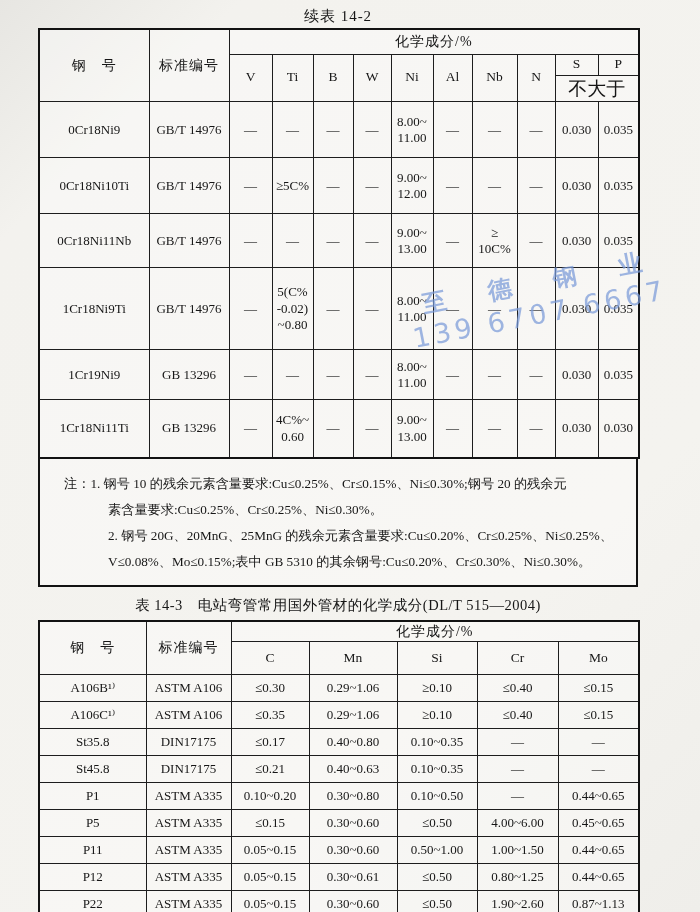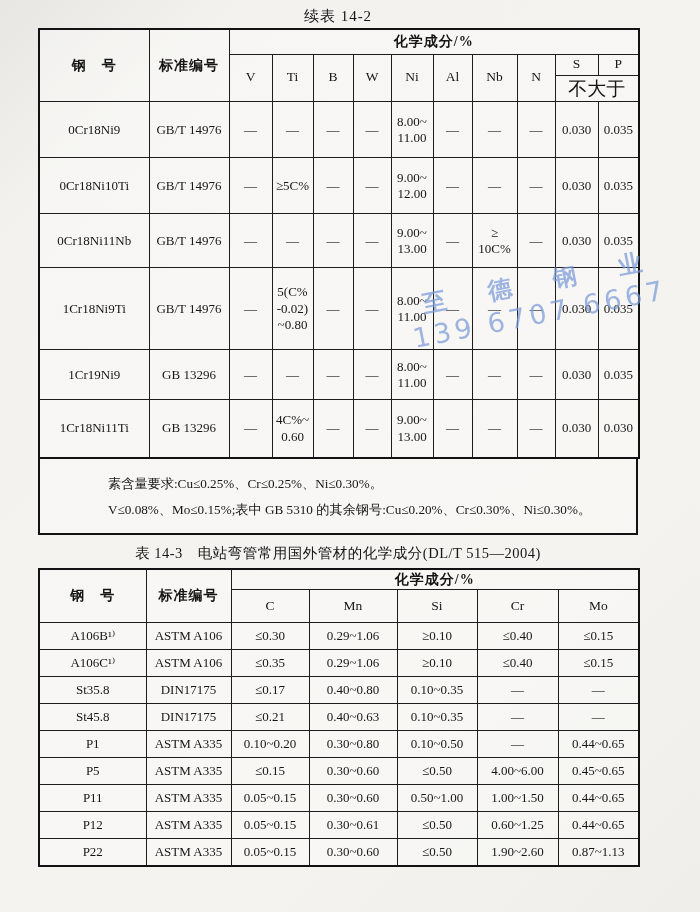--- a/index.html
+++ b/index.html
@@ -19,21 +19,21 @@
   }
 
   table { border-collapse:collapse; table-layout:fixed; width:600px;
           border:2px solid #121212; background:rgba(255,255,255,0.35); }
   th, td {
     border:1px solid #1d1d1d;
     text-align:center; vertical-align:middle;
     font-size:13px; line-height:1.25;
     white-space:pre-line; padding:1px 1px; overflow:hidden;
   }
-  th.cjk { font-size:14px; font-weight:bold; letter-spacing:1px;margin-left:16px; }
+  th.cjk { font-size:14px; font-weight:normal; letter-spacing:1px;margin-left:16px; }
   th.el  { font-weight:normal; font-size:13.5px; }
 
   
   .t1 { margin-top:0; }
   .t1 tr.h1 th { height:25px; }
   .t1 tr.h2 th { height:21px; }
   .t1 tr.h3 th { height:24px; font-weight:normal; font-size:19px; }
   .t1 tr.r0 td { height:56px; }
   .t1 tr.r1 td { height:56px; }
   .t1 tr.r2 td { height:54px; }
@@ -207,21 +207,23 @@
       <td>—</td>
       <td>—</td>
       <td>—</td>
       <td>0.030</td>
       <td>0.030</td>
     </tr>
   </tbody>
     </table>
 
   <div class="notes">
+    <div class="note-line"><span>注：</span><span>1. 钢号 10 的残余元素含量要求:Cu≤0.25%、Cr≤0.15%、Ni≤0.30%;钢号 20 的残余元</span></div>
     <div class="note-line cont">素含量要求:Cu≤0.25%、Cr≤0.25%、Ni≤0.30%。</div>
+    <div class="note-line cont">2. 钢号 20G、20MnG、25MnG 的残余元素含量要求:Cu≤0.20%、Cr≤0.25%、Ni≤0.25%、</div>
     <div class="note-line cont">V≤0.08%、Mo≤0.15%;表中 GB 5310 的其余钢号:Cu≤0.20%、Cr≤0.30%、Ni≤0.30%。</div>
   </div>
 
   <div class="table3-title">表 14-3　电站弯管常用国外管材的化学成分(DL/T 515—2004)</div>
 
   <table class="t2">
     <colgroup>
       <col style="width:107px">
         <col style="width:85px">
         <col style="width:78px">
@@ -305,21 +307,21 @@
       <td>0.50~1.00</td>
       <td>1.00~1.50</td>
       <td>0.44~0.65</td>
     </tr>
     <tr>
       <td>P12</td>
       <td>ASTM A335</td>
       <td>0.05~0.15</td>
       <td>0.30~0.61</td>
       <td>≤0.50</td>
-      <td>0.60~1.25</td>
+      <td>0.80~1.25</td>
       <td>0.44~0.65</td>
     </tr>
     <tr>
       <td>P22</td>
       <td>ASTM A335</td>
       <td>0.05~0.15</td>
       <td>0.30~0.60</td>
       <td>≤0.50</td>
       <td>1.90~2.60</td>
       <td>0.87~1.13</td>

